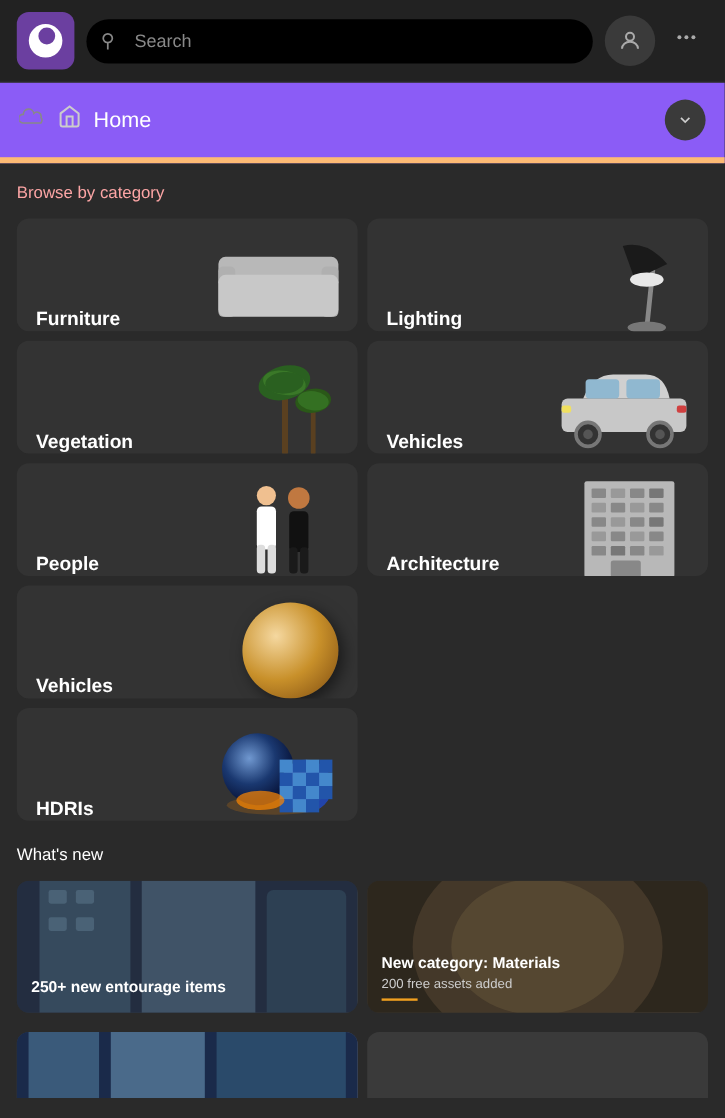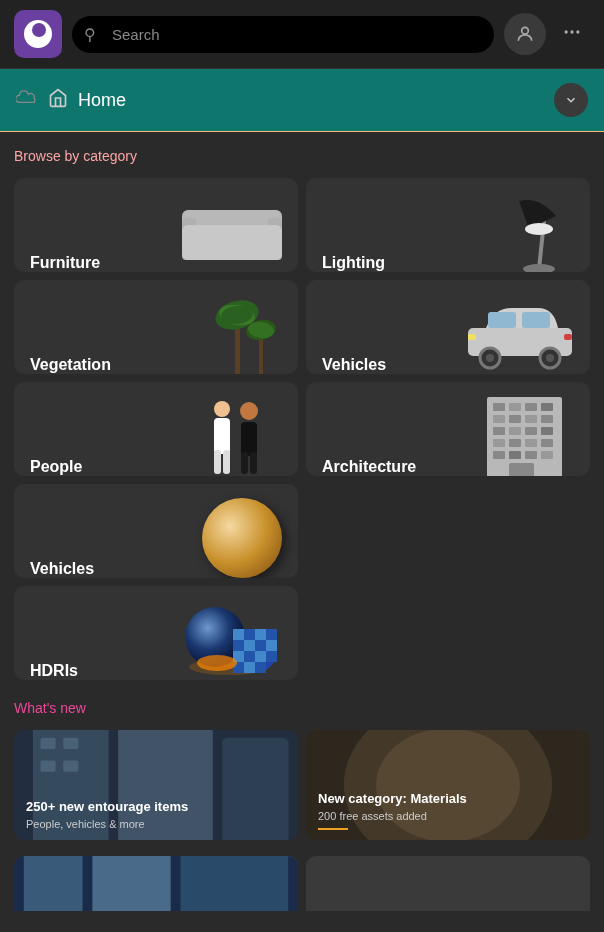--- a/index.html
+++ b/index.html
@@ -94,26 +94,26 @@
       border: none;
       color: #ccc;
       cursor: pointer;
       font-size: 20px;
       letter-spacing: 2px;
       padding: 4px 8px;
     }
 
     
     .breadcrumb-bar {
-      background-color: #0f766e;
+      background-color: #8b5cf6;
       padding: 14px 16px;
       display: flex;
       align-items: center;
       gap: 10px;
-      border-bottom: 1px solid #fdba74;
+      border-bottom: 5px solid #fdba74;
     }
     .cloud-icon {
       color: #888;
       font-size: 18px;
     }
     .home-icon {
       color: #ccc;
       font-size: 20px;
     }
     .breadcrumb-title {
@@ -239,21 +239,21 @@
       background: radial-gradient(circle at 35% 35%, #f5d8a0, #c8902a, #7a4810);
       box-shadow: 4px 4px 12px rgba(0,0,0,0.5);
     }
 
     
     .whats-new-section {
       padding: 4px 14px 16px;
     }
     .whats-new-title {
       font-size: 14px;
-      color: #ec4899;
+      color: #ffffff;
       margin-bottom: 14px;
     }
     .news-grid {
       display: grid;
       grid-template-columns: 1fr 1fr;
       gap: 8px;
     }
     .news-card {
       background-color: #333333;
       border-radius: 10px;
@@ -552,21 +552,20 @@
           <rect x="110" y="30" width="35" height="70" fill="#2a4a6a" rx="3"></rect>
 
           <rect x="14" y="30" width="8" height="6" fill="#7aaccc80" rx="1"></rect>
           <rect x="26" y="30" width="8" height="6" fill="#7aaccc80" rx="1"></rect>
           <rect x="14" y="42" width="8" height="6" fill="#7aaccc80" rx="1"></rect>
           <rect x="26" y="42" width="8" height="6" fill="#7aaccc80" rx="1"></rect>
         </svg>
       </div>
       <div class="news-card-content">
         <div class="news-card-title">250+ new entourage items</div>
-        <div class="news-card-subtitle">People, vehicles &amp; more</div>
       </div>
     </div>
 
     <div class="news-card">
       <div class="news-card-bg news-card-bg-2">
         <svg width="100%" height="100%" viewBox="0 0 150 110" preserveAspectRatio="xMidYMid slice">
           <rect width="150" height="110" fill="#2a2010"></rect>
           <ellipse cx="75" cy="55" rx="55" ry="45" fill="#6a5030" opacity="0.6"></ellipse>
           <ellipse cx="75" cy="55" rx="38" ry="30" fill="#8a7040" opacity="0.5"></ellipse>
         </svg>

